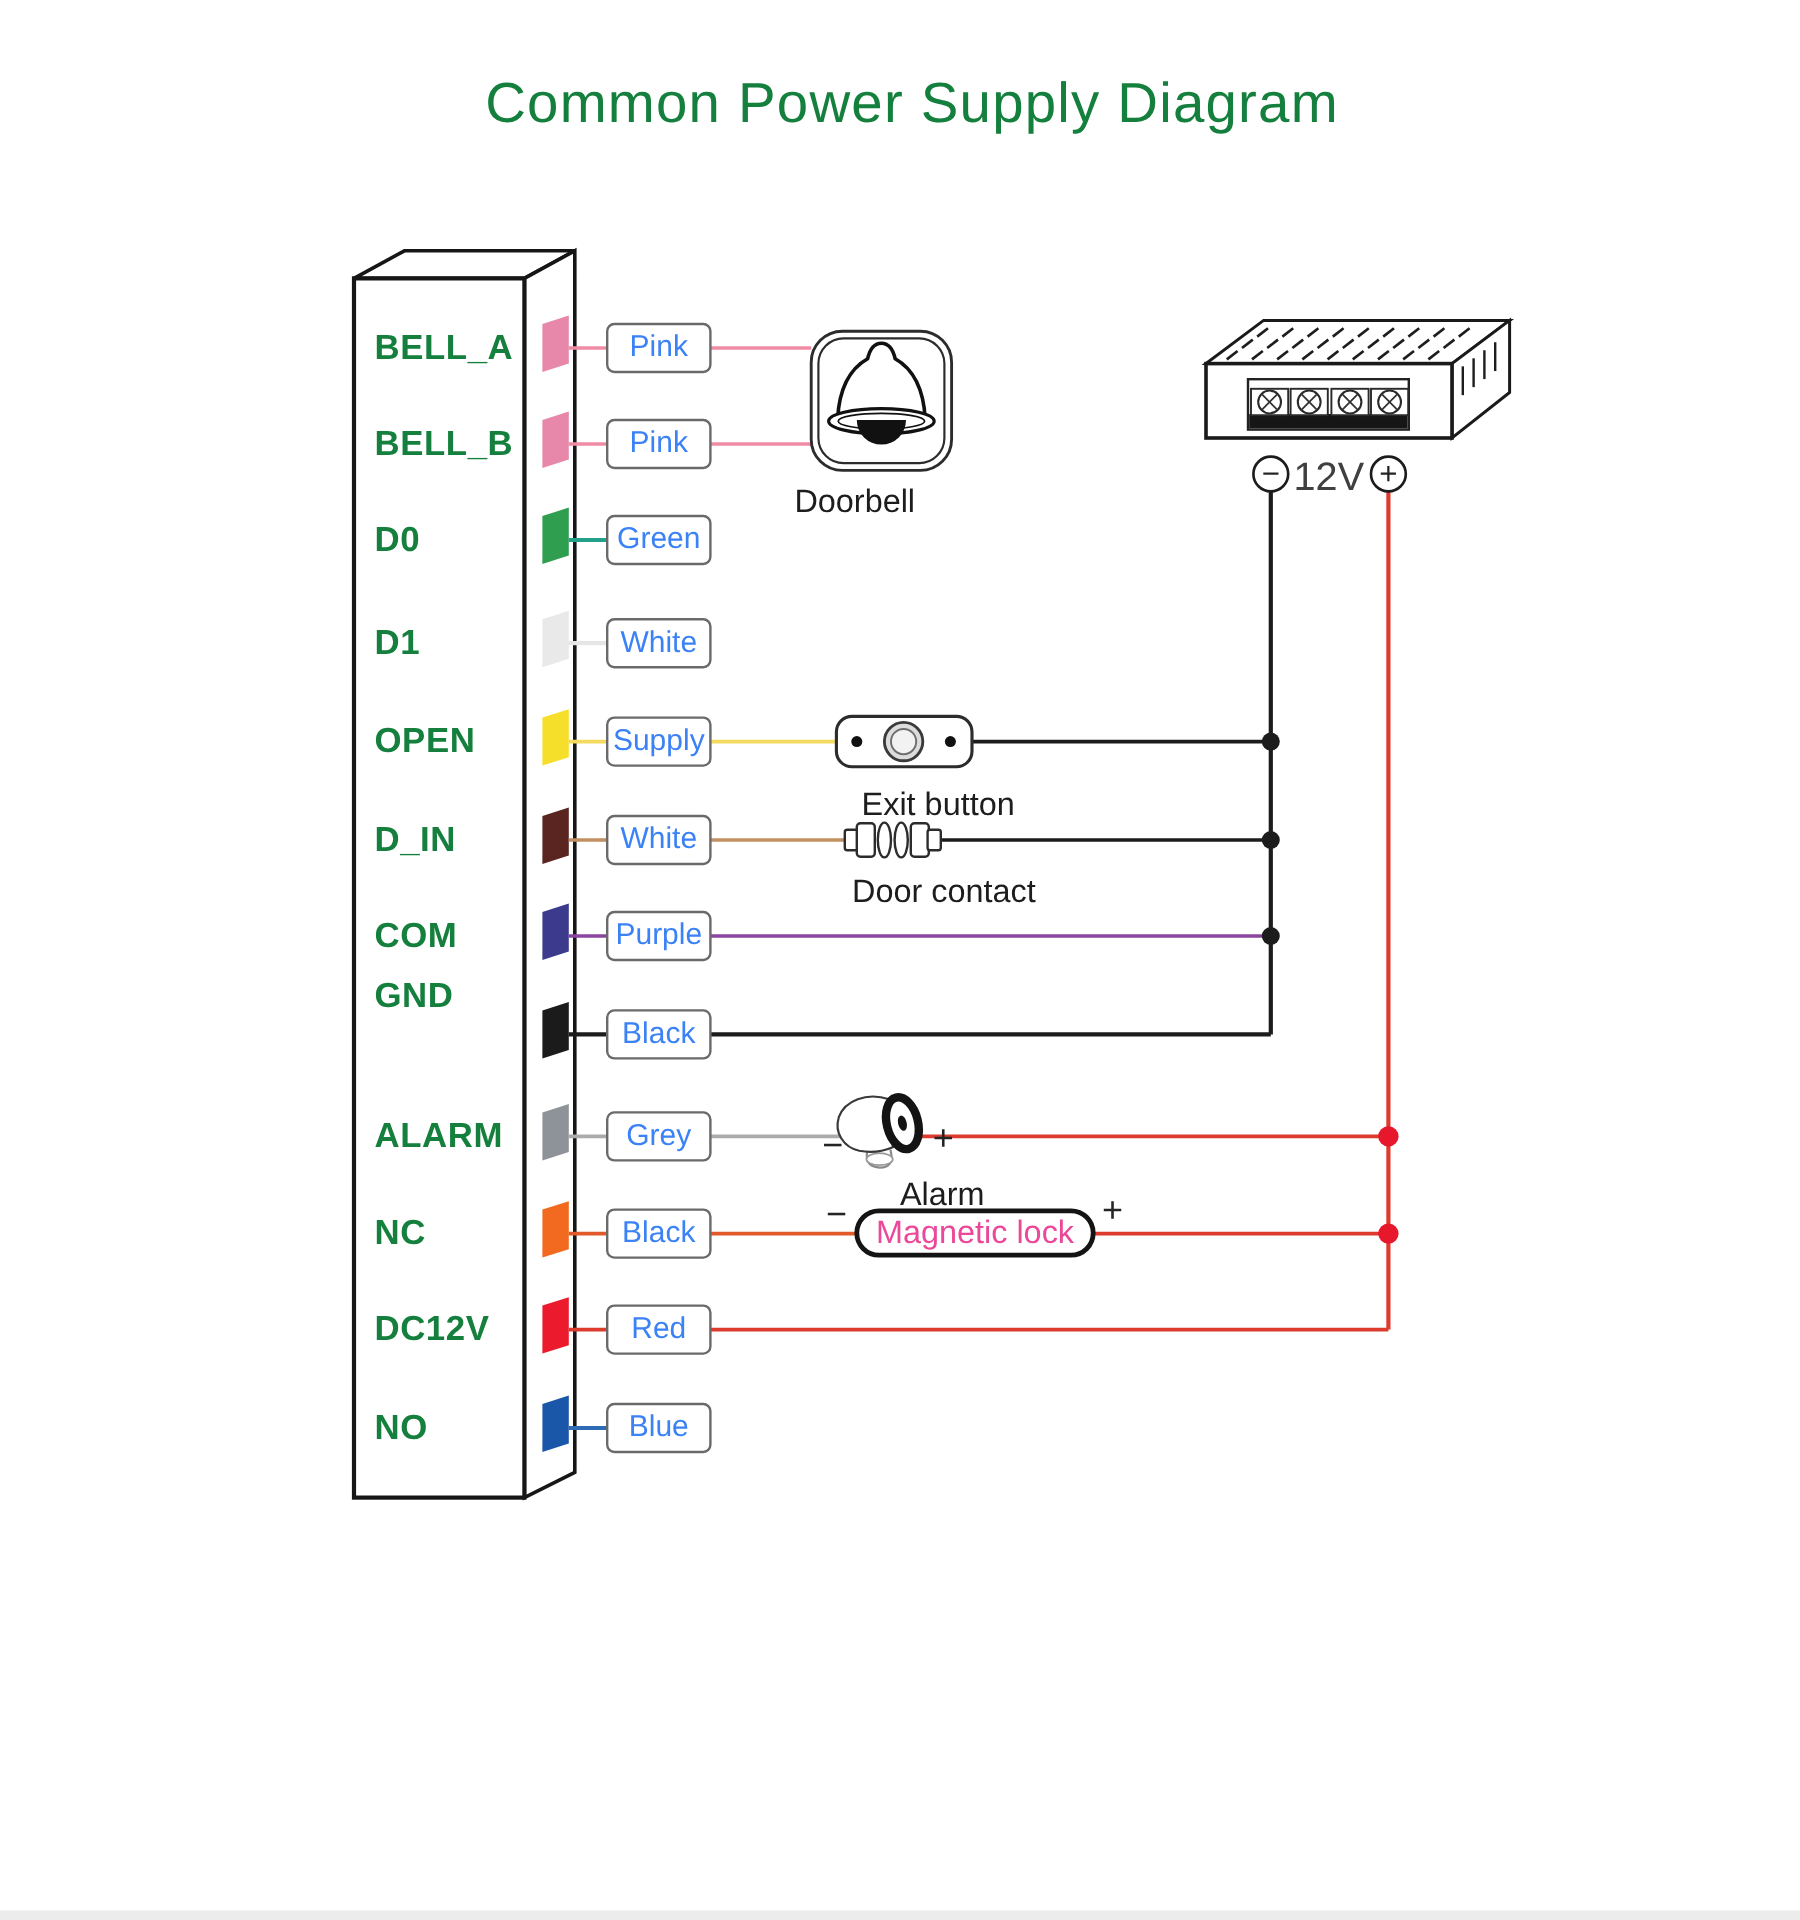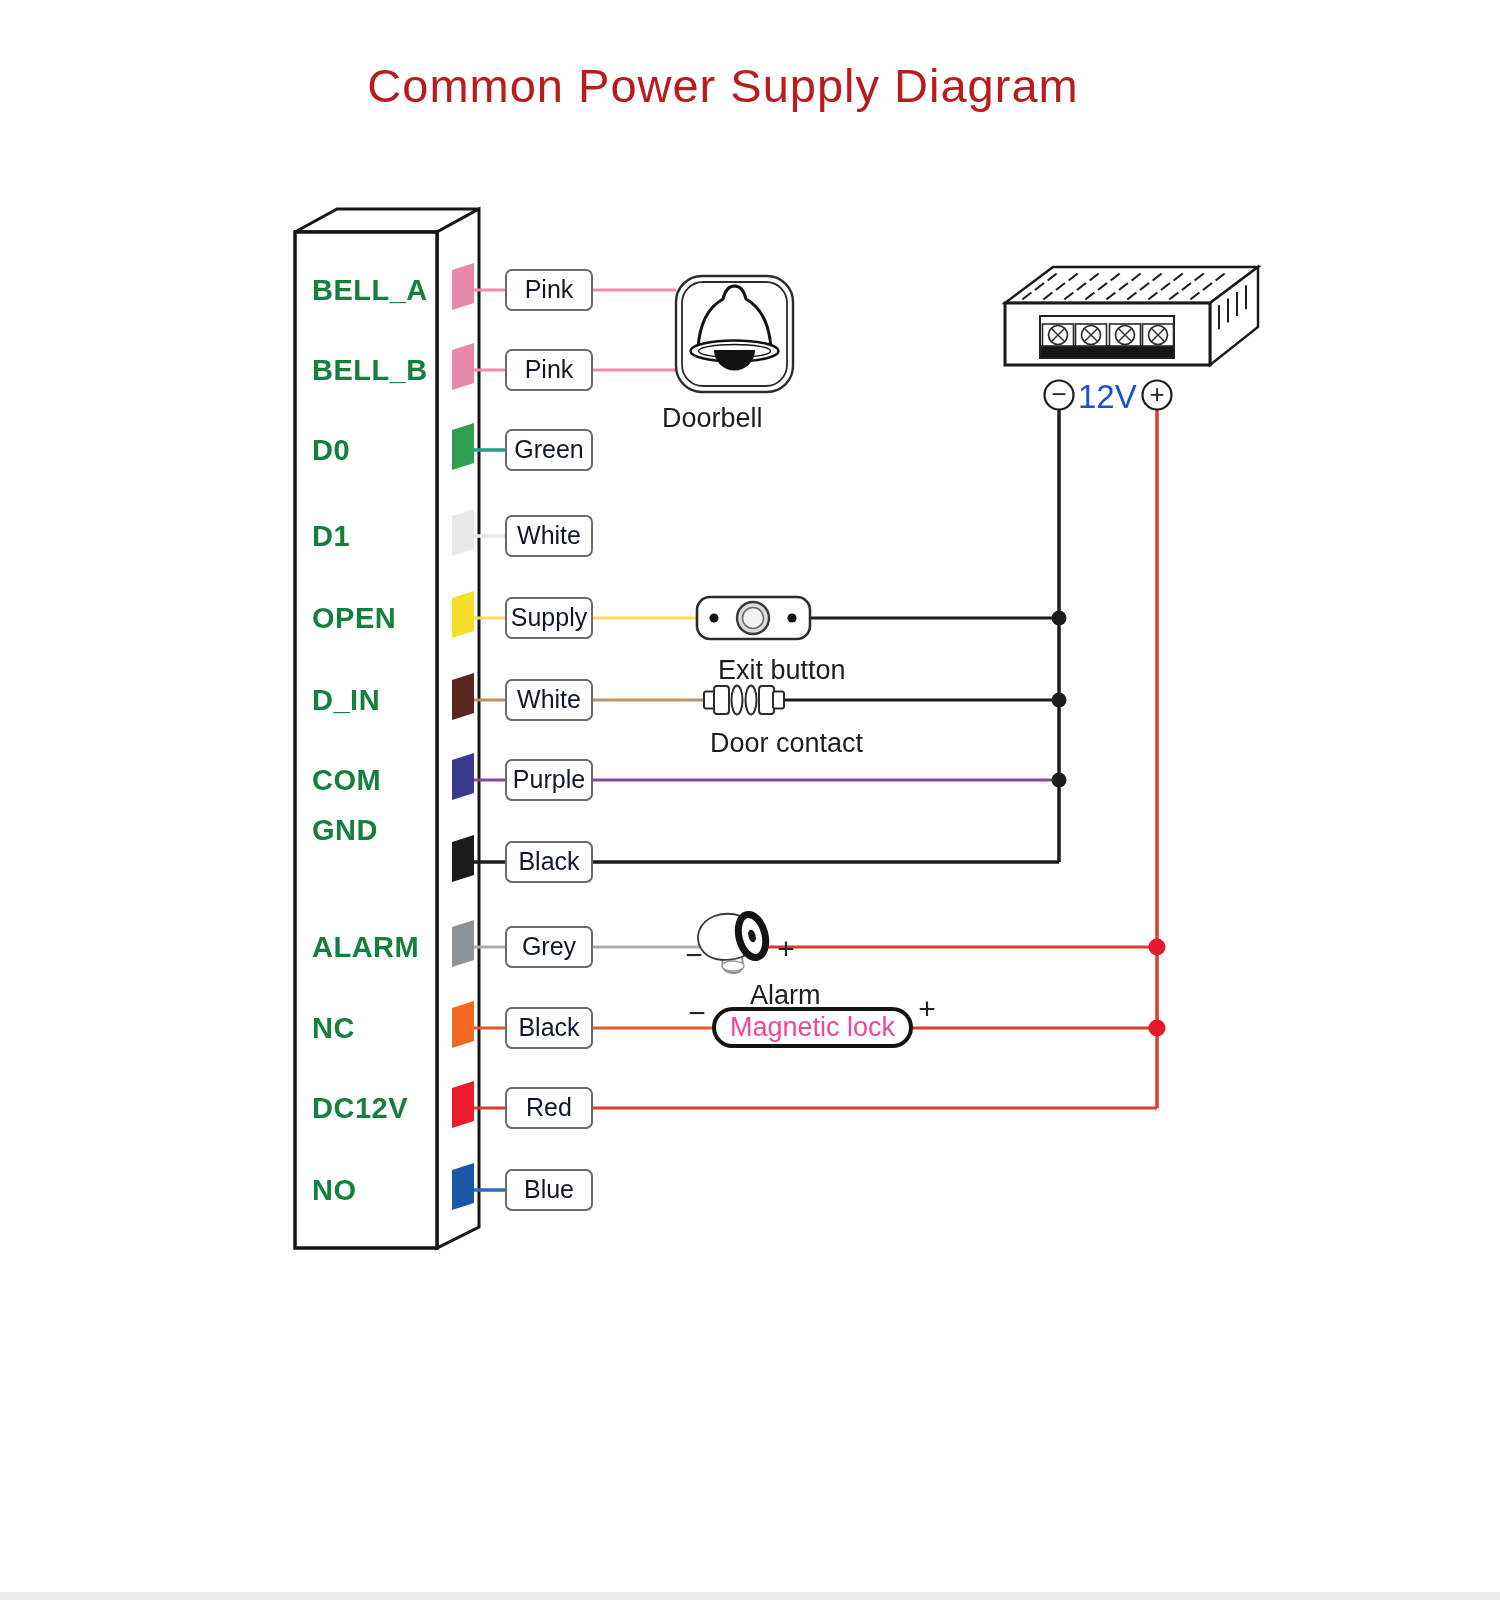--- a/index.html
+++ b/index.html
@@ -1,30 +1,30 @@
 <!DOCTYPE html>
 <html><head>
 <meta charset="utf-8">
 <style>
   html,body{margin:0;padding:0;background:#fff;}
   .canvas{position:relative;width:1500px;height:1600px;background:#ffffff;overflow:hidden;
           font-family:"Liberation Sans","DejaVu Sans",sans-serif;}
   .title{position:absolute;left:0;top:58px;width:1446px;text-align:center;
-         font-size:47px;font-weight:400;letter-spacing:1px;color:#b91c1c;}
+         font-size:47px;font-weight:400;letter-spacing:1px;color:#15803d;padding-left:37px;}
   svg{position:absolute;left:0;top:0;}
   .tl{position:absolute;left:312px;height:36px;line-height:36px;font-size:29px;color:#15803d;letter-spacing:0.5px;font-weight:bold;}
   .pill{position:absolute;left:505px;width:88px;height:42px;box-sizing:border-box;
         border:2px solid #6a6a6a;border-radius:7px;background:#fff;
-        text-align:center;font-size:25px;line-height:37px;color:#0f172a;}
+        text-align:center;font-size:25px;line-height:37px;color:#3b82f6;}
   .lbl{position:absolute;font-size:27px;color:#1d1d1d;text-align:left;margin-top:12px;}
   .sign{position:absolute;width:26px;height:30px;line-height:30px;text-align:center;
         font-size:30px;color:#242424;}
   .psusign{position:absolute;width:30px;height:30px;line-height:29px;text-align:center;
         font-size:26px;color:#242424;}
-  .v12{position:absolute;left:1078px;top:378px;width:58px;font-size:33px;color:#1d4ed8;text-align:center;}
+  .v12{position:absolute;left:1078px;top:378px;width:58px;font-size:33px;color:#404040;text-align:center;}
   .lockpill{position:absolute;left:712px;top:1007px;width:201px;height:41px;box-sizing:border-box;
         border:4px solid #141414;border-radius:21px;background:#fff;text-align:center;
         font-size:27px;line-height:32px;color:#ec4899;}
   .note{position:absolute;left:284px;top:1438px;font-size:32px;color:#1f1f1f;}
   .bottombar{position:absolute;left:0;bottom:0;width:1500px;height:8px;background:#ececec;}
 </style>
 </head>
 <body>
 
 <div class="canvas">

